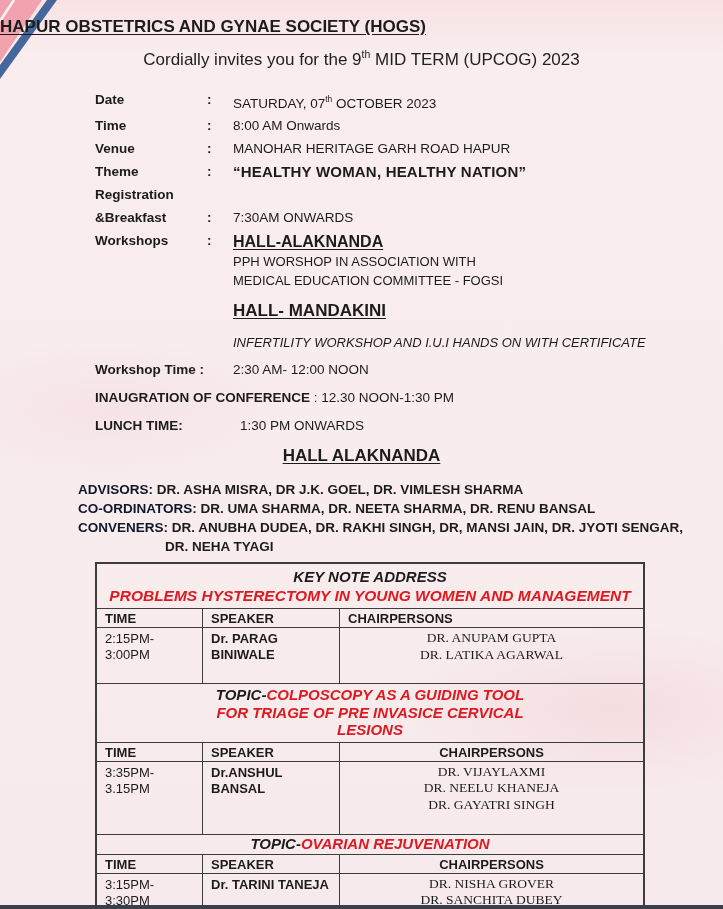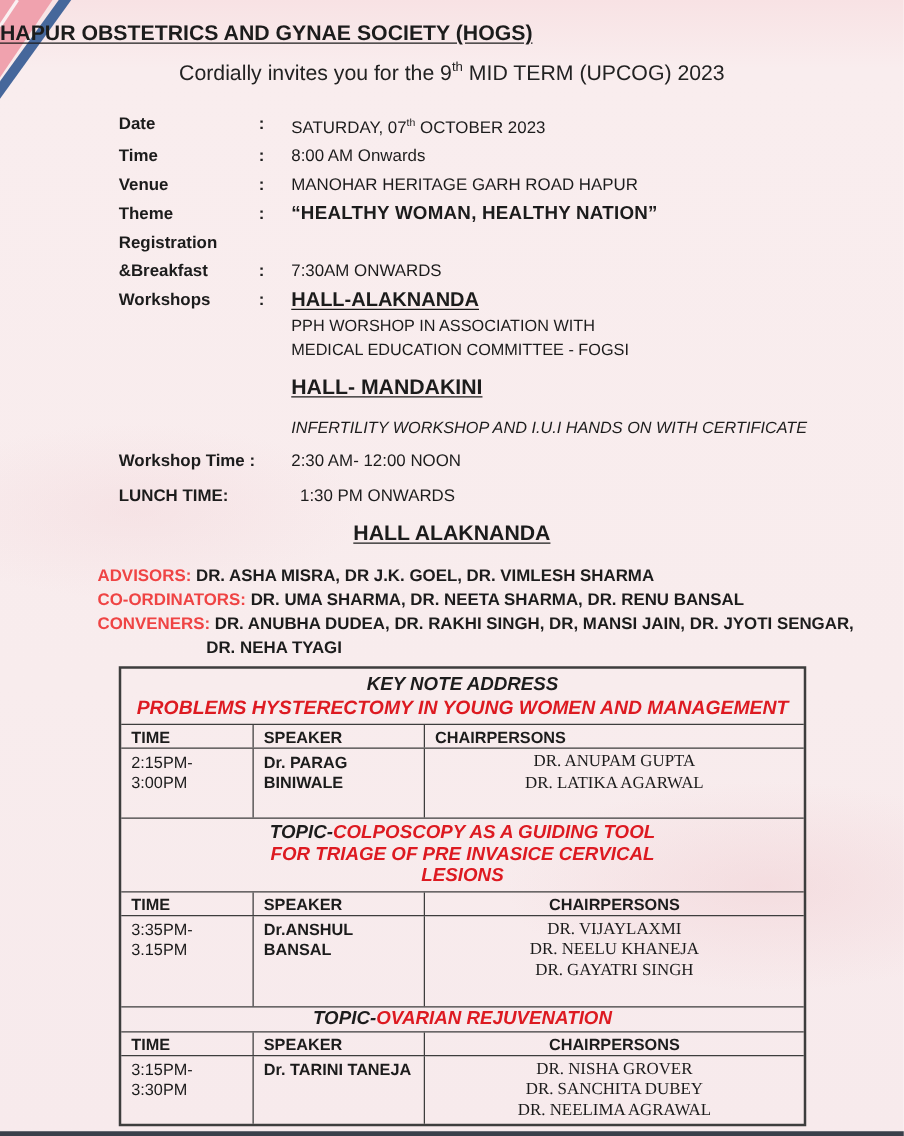--- a/index.html
+++ b/index.html
@@ -32,21 +32,21 @@
   
   .sched{margin:10px 0 0 95px;font-size:13.5px;}
   .sched-line{margin-bottom:11px;line-height:17px;}
   .sched-lbl{font-weight:bold;display:inline-block;}
   .w138{width:138px;}
   .w145{width:145px;}
   .hall-heading{text-align:center;font-size:17px;font-weight:bold;margin-top:8px;line-height:21px;}
   .hall-heading span{text-decoration:underline;text-underline-offset:2px;}
   
   .committee{margin:14px 0 0 78px;font-size:13.5px;font-weight:bold;line-height:19px;}
-  .red{color:#ef4444;margin-top:16px;}
+  .red{color:#0f172a;margin-top:16px;}
   .committee .indent{margin-left:87px;}
   
   .ptable{width:550px;margin:6px 0 0 95px;border:2px solid #3d3d3d;box-sizing:border-box;}
   .pt-caption{text-align:center;padding:3px 0 2px;}
   .pt-kn-title{font-weight:bold;font-style:italic;font-size:15px;line-height:19px;}
   .pt-kn-topic{font-weight:bold;font-style:italic;font-size:15.5px;line-height:20px;color:#dd1a21;}
   .pt-grid{display:grid;grid-template-columns:105px 137px 1fr;}
   .pt-grid .c2,.pt-grid .c3{border-left:1px solid #3d3d3d;}
   .pt-head .cell{font-weight:bold;font-size:13px;line-height:15px;padding:2px 8px 1px;}
   .pt-head{border-top:1px solid #3d3d3d;border-bottom:1px solid #3d3d3d;}
@@ -105,20 +105,21 @@
       <div class="hall-link">HALL-ALAKNANDA</div>
       <div class="ws-desc">PPH WORSHOP IN ASSOCIATION WITH</div>
       <div class="ws-desc">MEDICAL EDUCATION COMMITTEE - FOGSI</div>
       <div class="hall2">HALL- MANDAKINI</div>
       <div class="hall2-desc">INFERTILITY WORKSHOP AND I.U.I HANDS ON WITH CERTIFICATE</div>
     </div>
   </div>
 
   <div class="sched">
     <div class="sched-line"><span class="sched-lbl w138">Workshop Time :</span><span>2:30 AM- 12:00 NOON</span></div>
+    <div class="sched-line"><span class="sched-lbl">INAUGRATION OF CONFERENCE</span><span> </span><span>: 12.30 NOON-1:30 PM</span></div>
     <div class="sched-line"><span class="sched-lbl w145">LUNCH TIME:</span><span>1:30 PM ONWARDS</span></div>
   </div>
 
   <div class="hall-heading"><span>HALL ALAKNANDA</span></div>
 
   <div class="committee">
     <div><span class="red">ADVISORS:</span><span> DR. ASHA MISRA, DR J.K. GOEL, DR. VIMLESH SHARMA</span></div>
     <div><span class="red">CO-ORDINATORS:</span><span> DR. UMA SHARMA, DR. NEETA SHARMA, DR. RENU BANSAL</span></div>
     <div><span class="red">CONVENERS:</span><span> DR. ANUBHA DUDEA, DR. RAKHI SINGH, DR, MANSI JAIN, DR. JYOTI SENGAR,</span></div>
     <div class="indent">DR. NEHA TYAGI</div>

